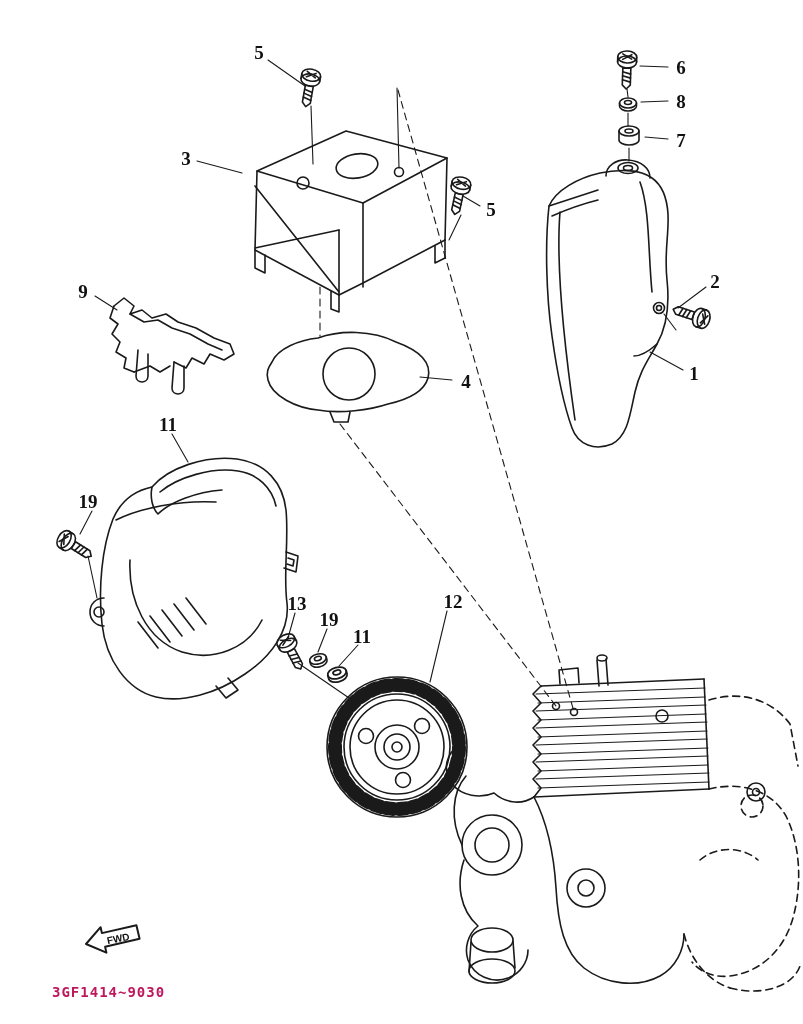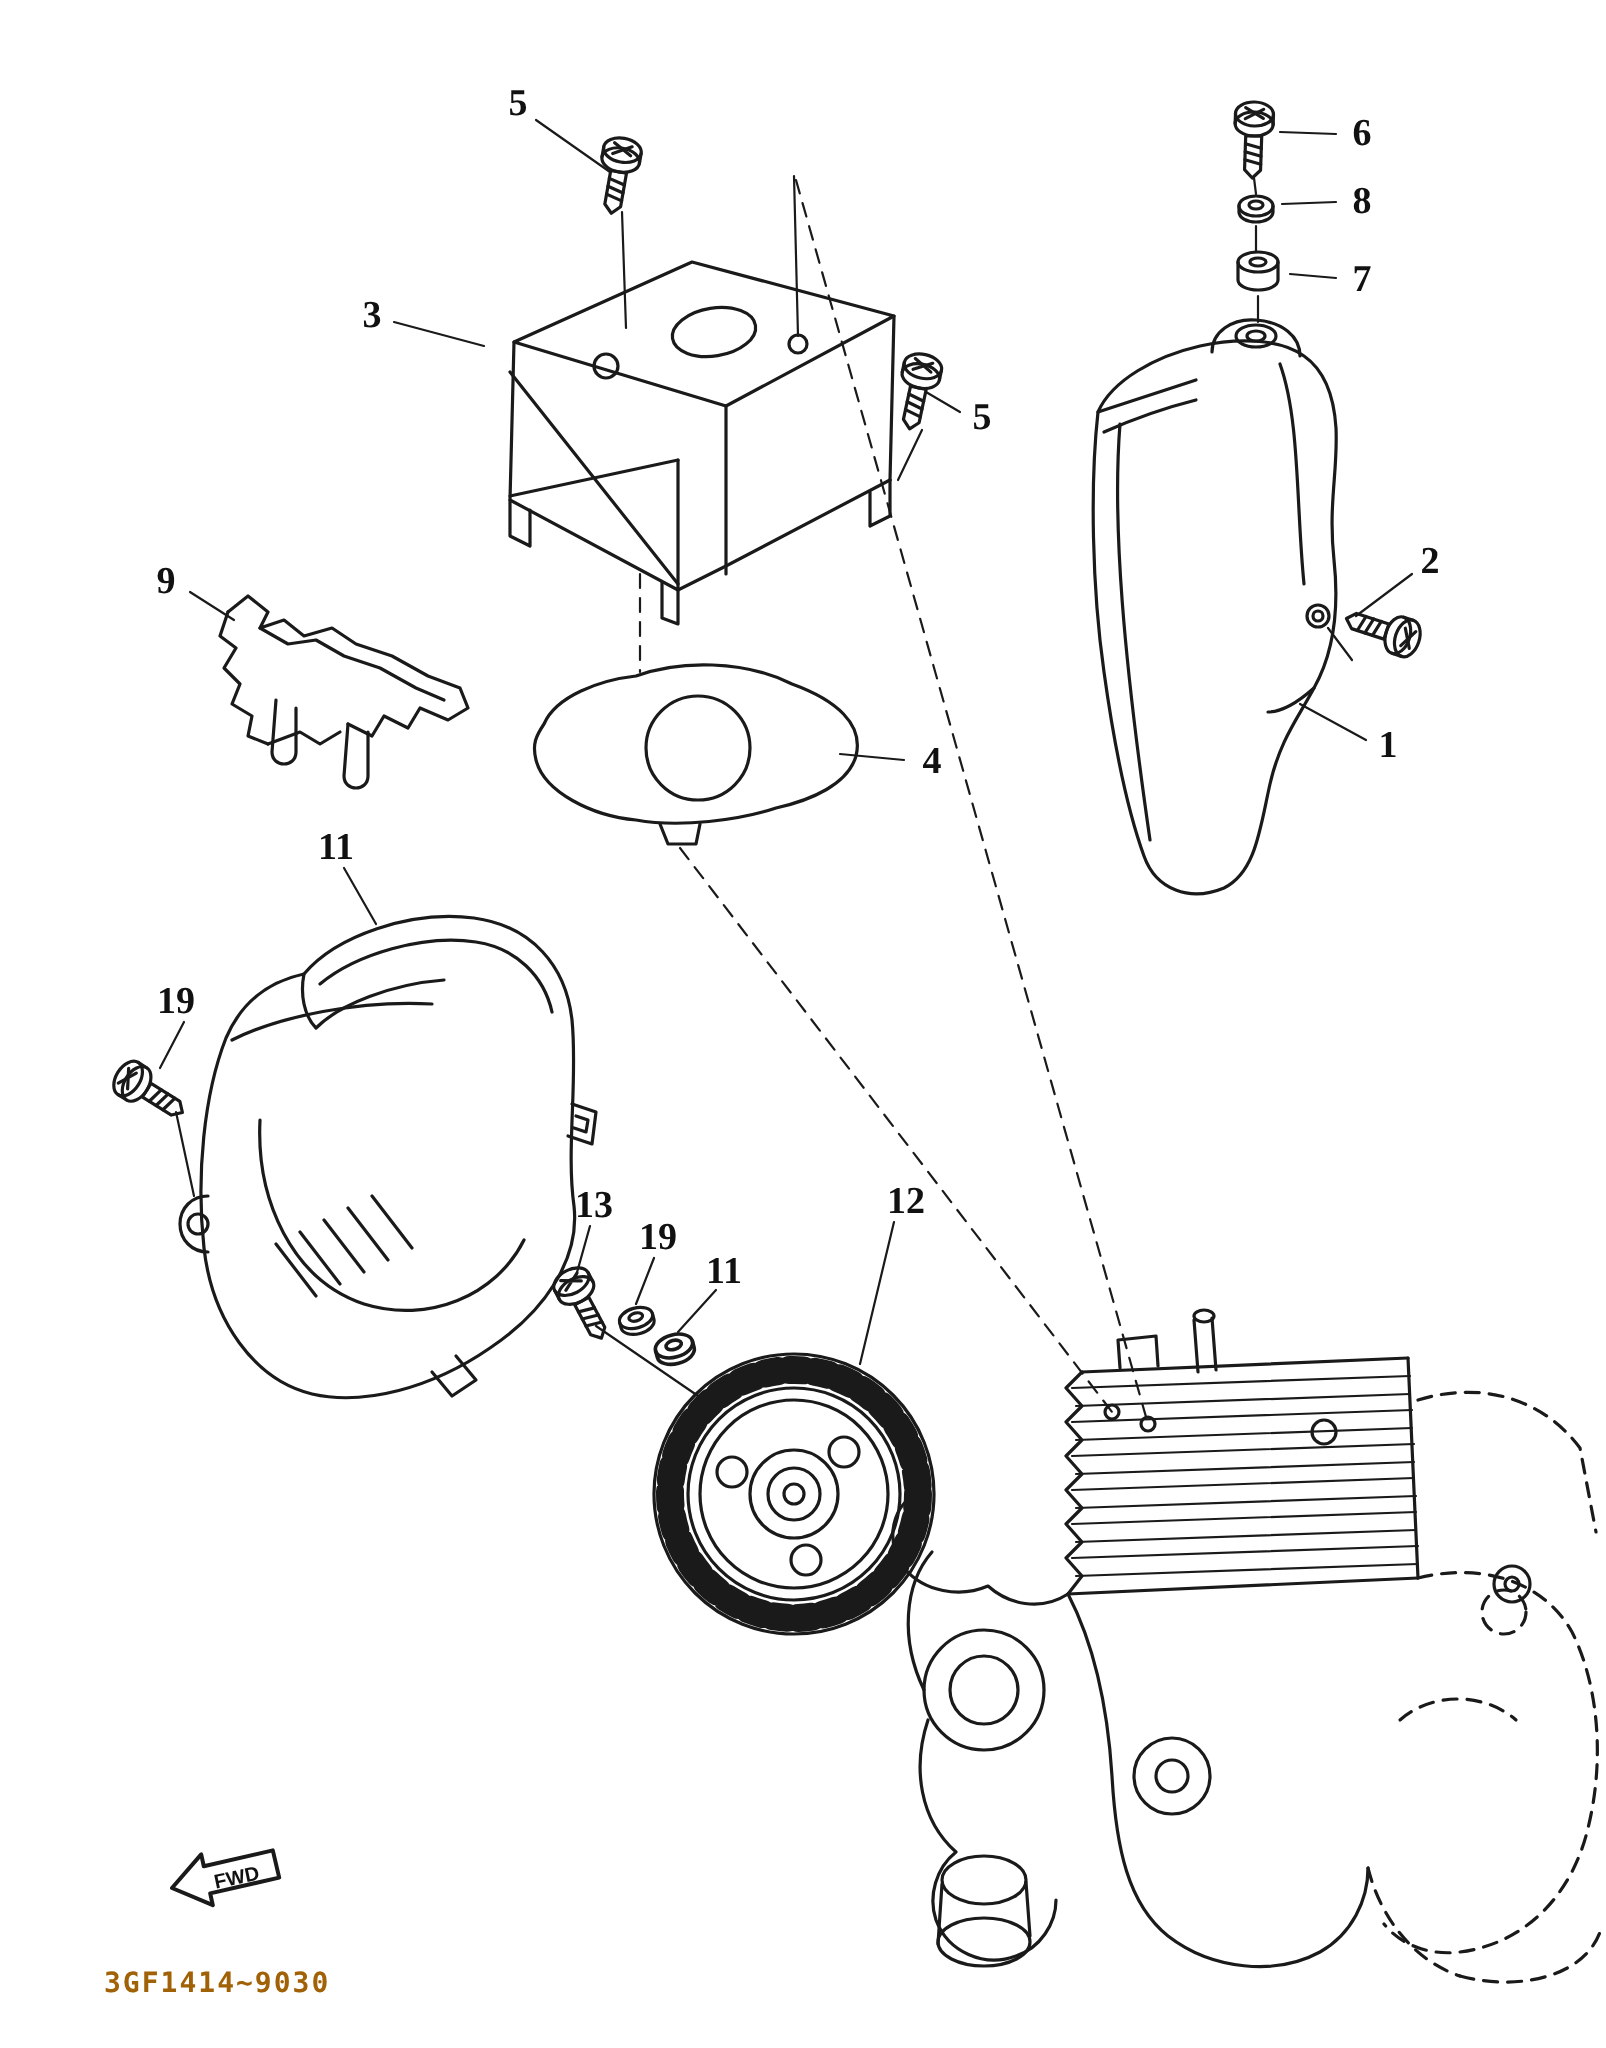--- a/index.html
+++ b/index.html
@@ -4,21 +4,21 @@
 <style>
   html,body{margin:0;padding:0;background:#e9e9e9;}
   .stage{position:relative;width:803px;height:1024px;background:#ffffff;overflow:hidden;
          font-family:"Liberation Serif",serif;}
   .stage svg{position:absolute;left:0;top:0;}
   .draw{stroke:#1a1a1a;fill:none;stroke-width:1.6;stroke-linecap:round;stroke-linejoin:round;}
   .thin{stroke-width:1.1;}
   .callout{position:absolute;transform:translate(-50%,-50%);font-size:19px;font-weight:700;
            color:#111;line-height:1;user-select:none;}
   .code{position:absolute;left:52px;top:984px;font-family:"DejaVu Sans Mono",monospace;
-        font-size:14px;font-weight:700;letter-spacing:1px;color:#a16207;}
+        font-size:14px;font-weight:700;letter-spacing:1px;color:#be185d;}
   .fwd-text{font-family:"Liberation Sans",sans-serif;font-size:10px;font-weight:700;fill:#111;stroke:none;}
 </style>
 </head>
 <body>
 
 <div class="stage">
 
   <svg width="803" height="1024" viewBox="0 0 803 1024">
     <defs>
       <g id="bolt">

